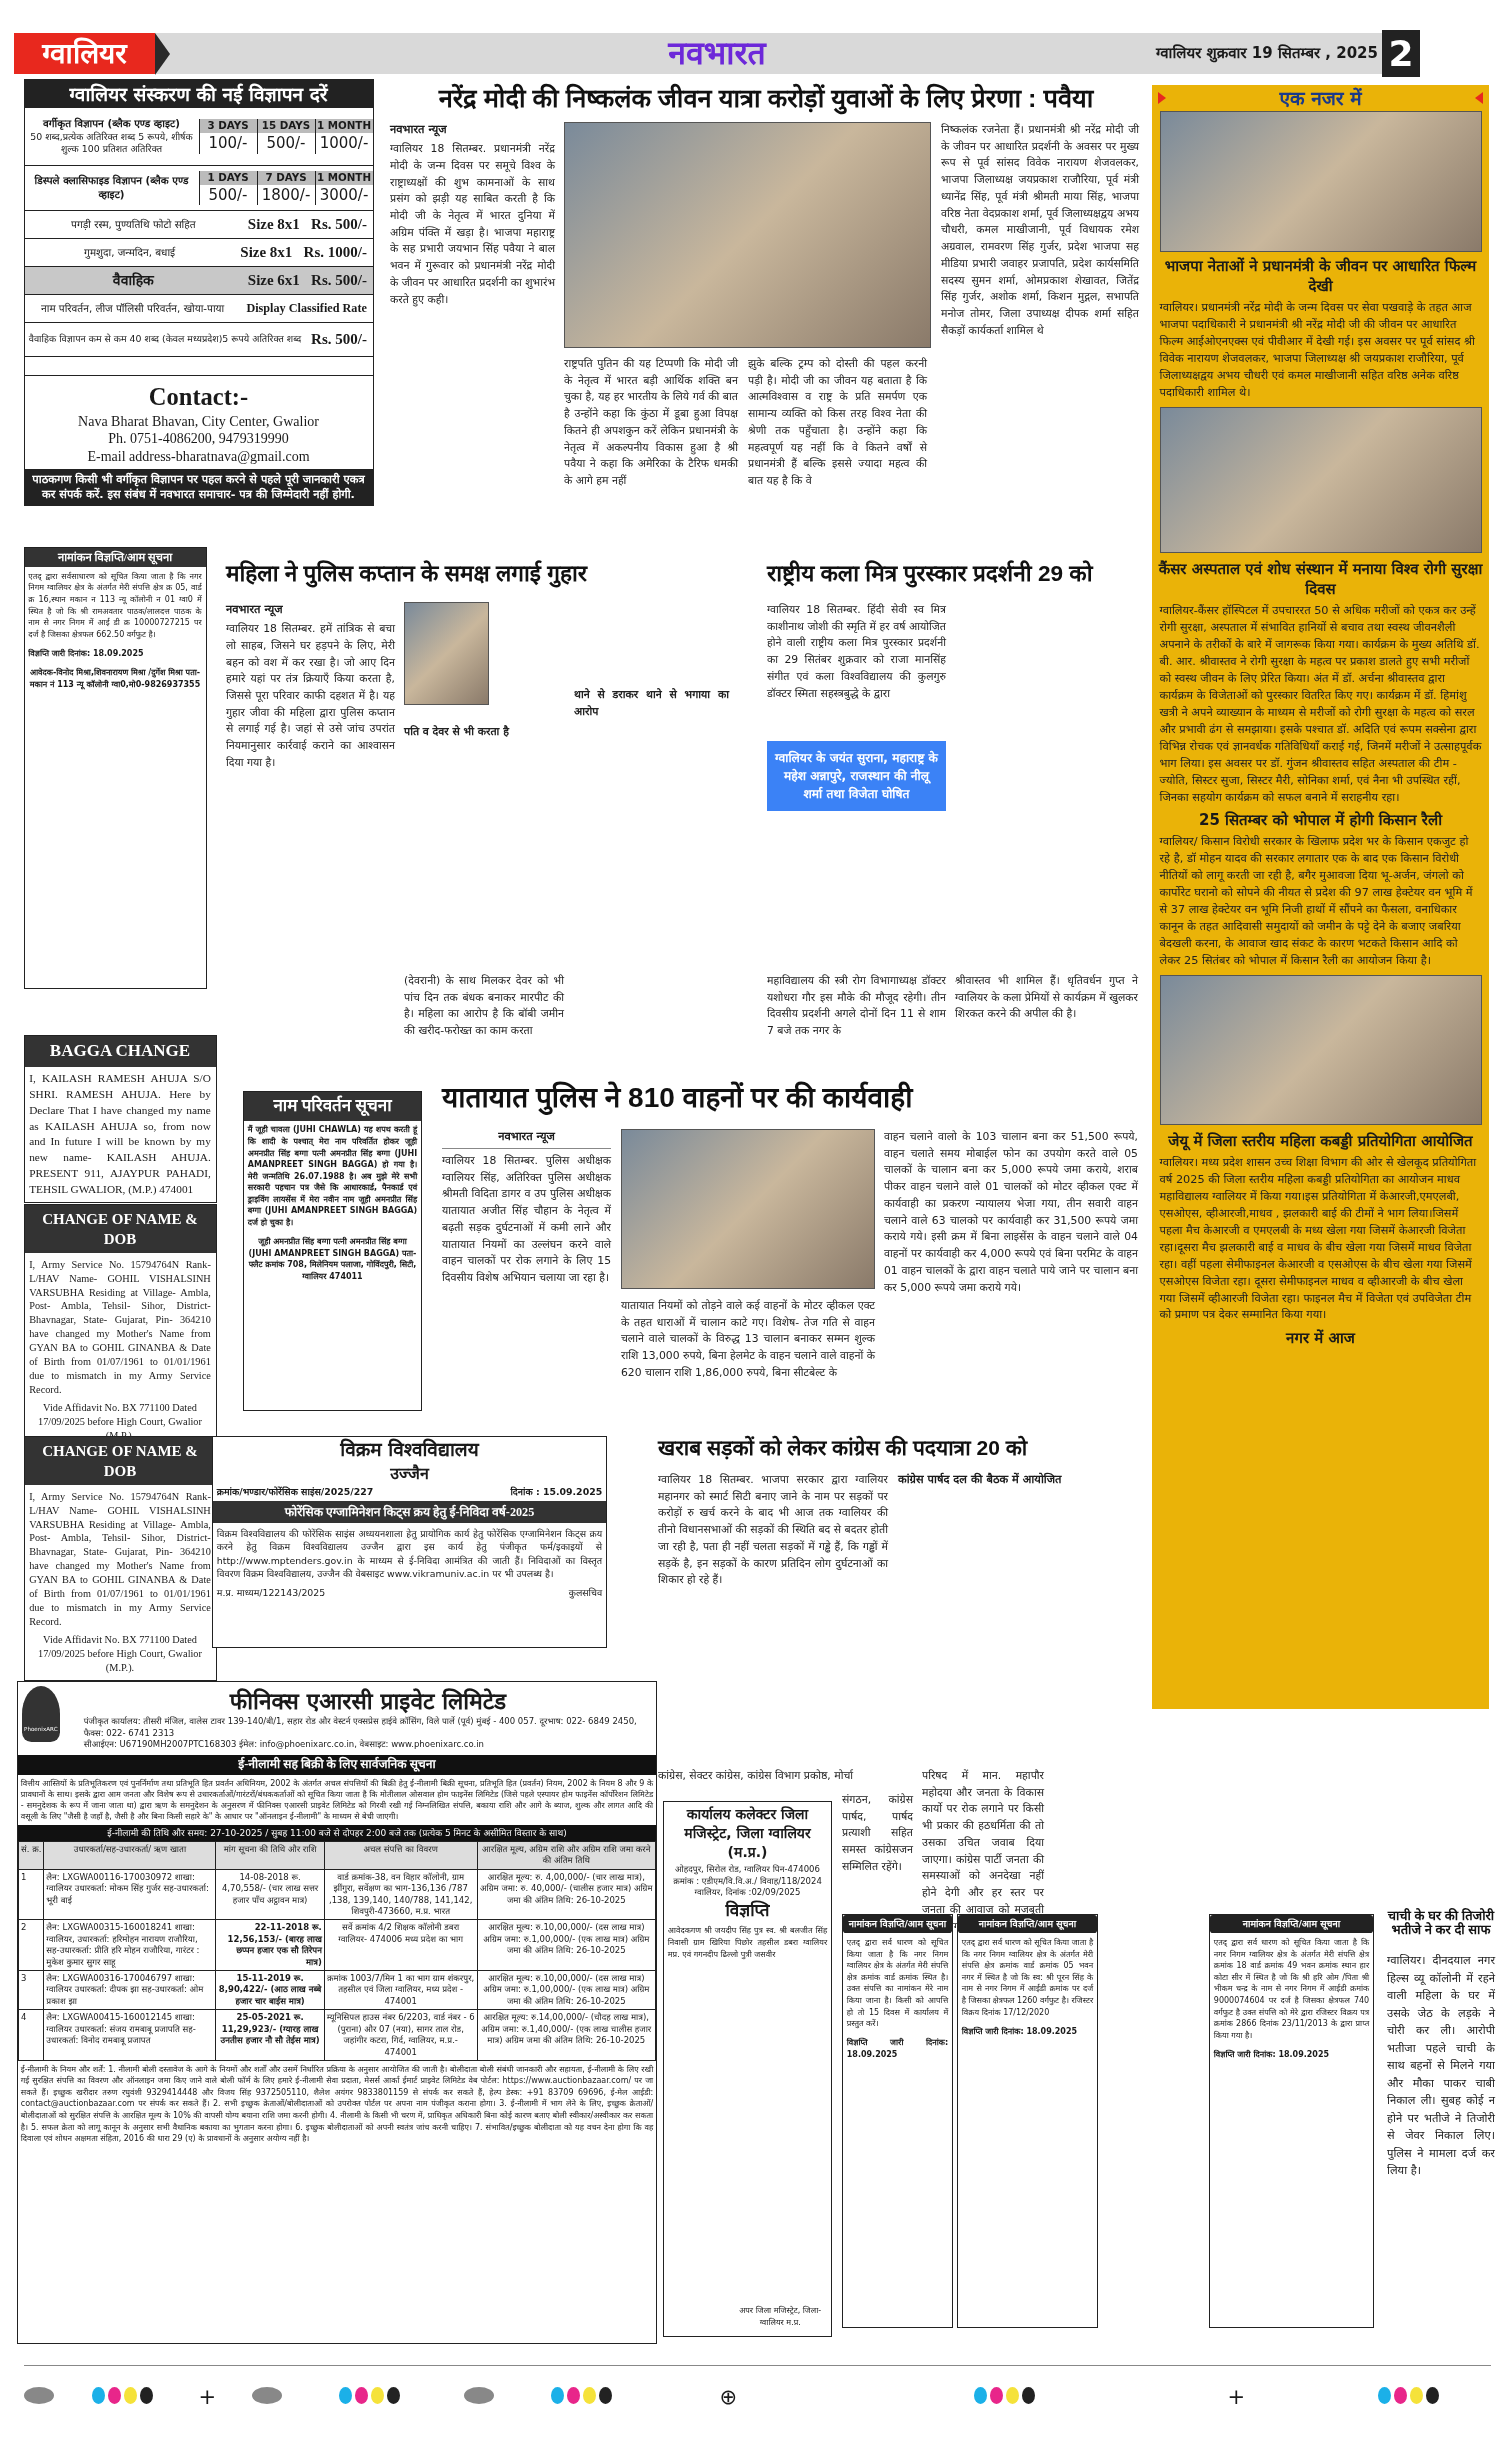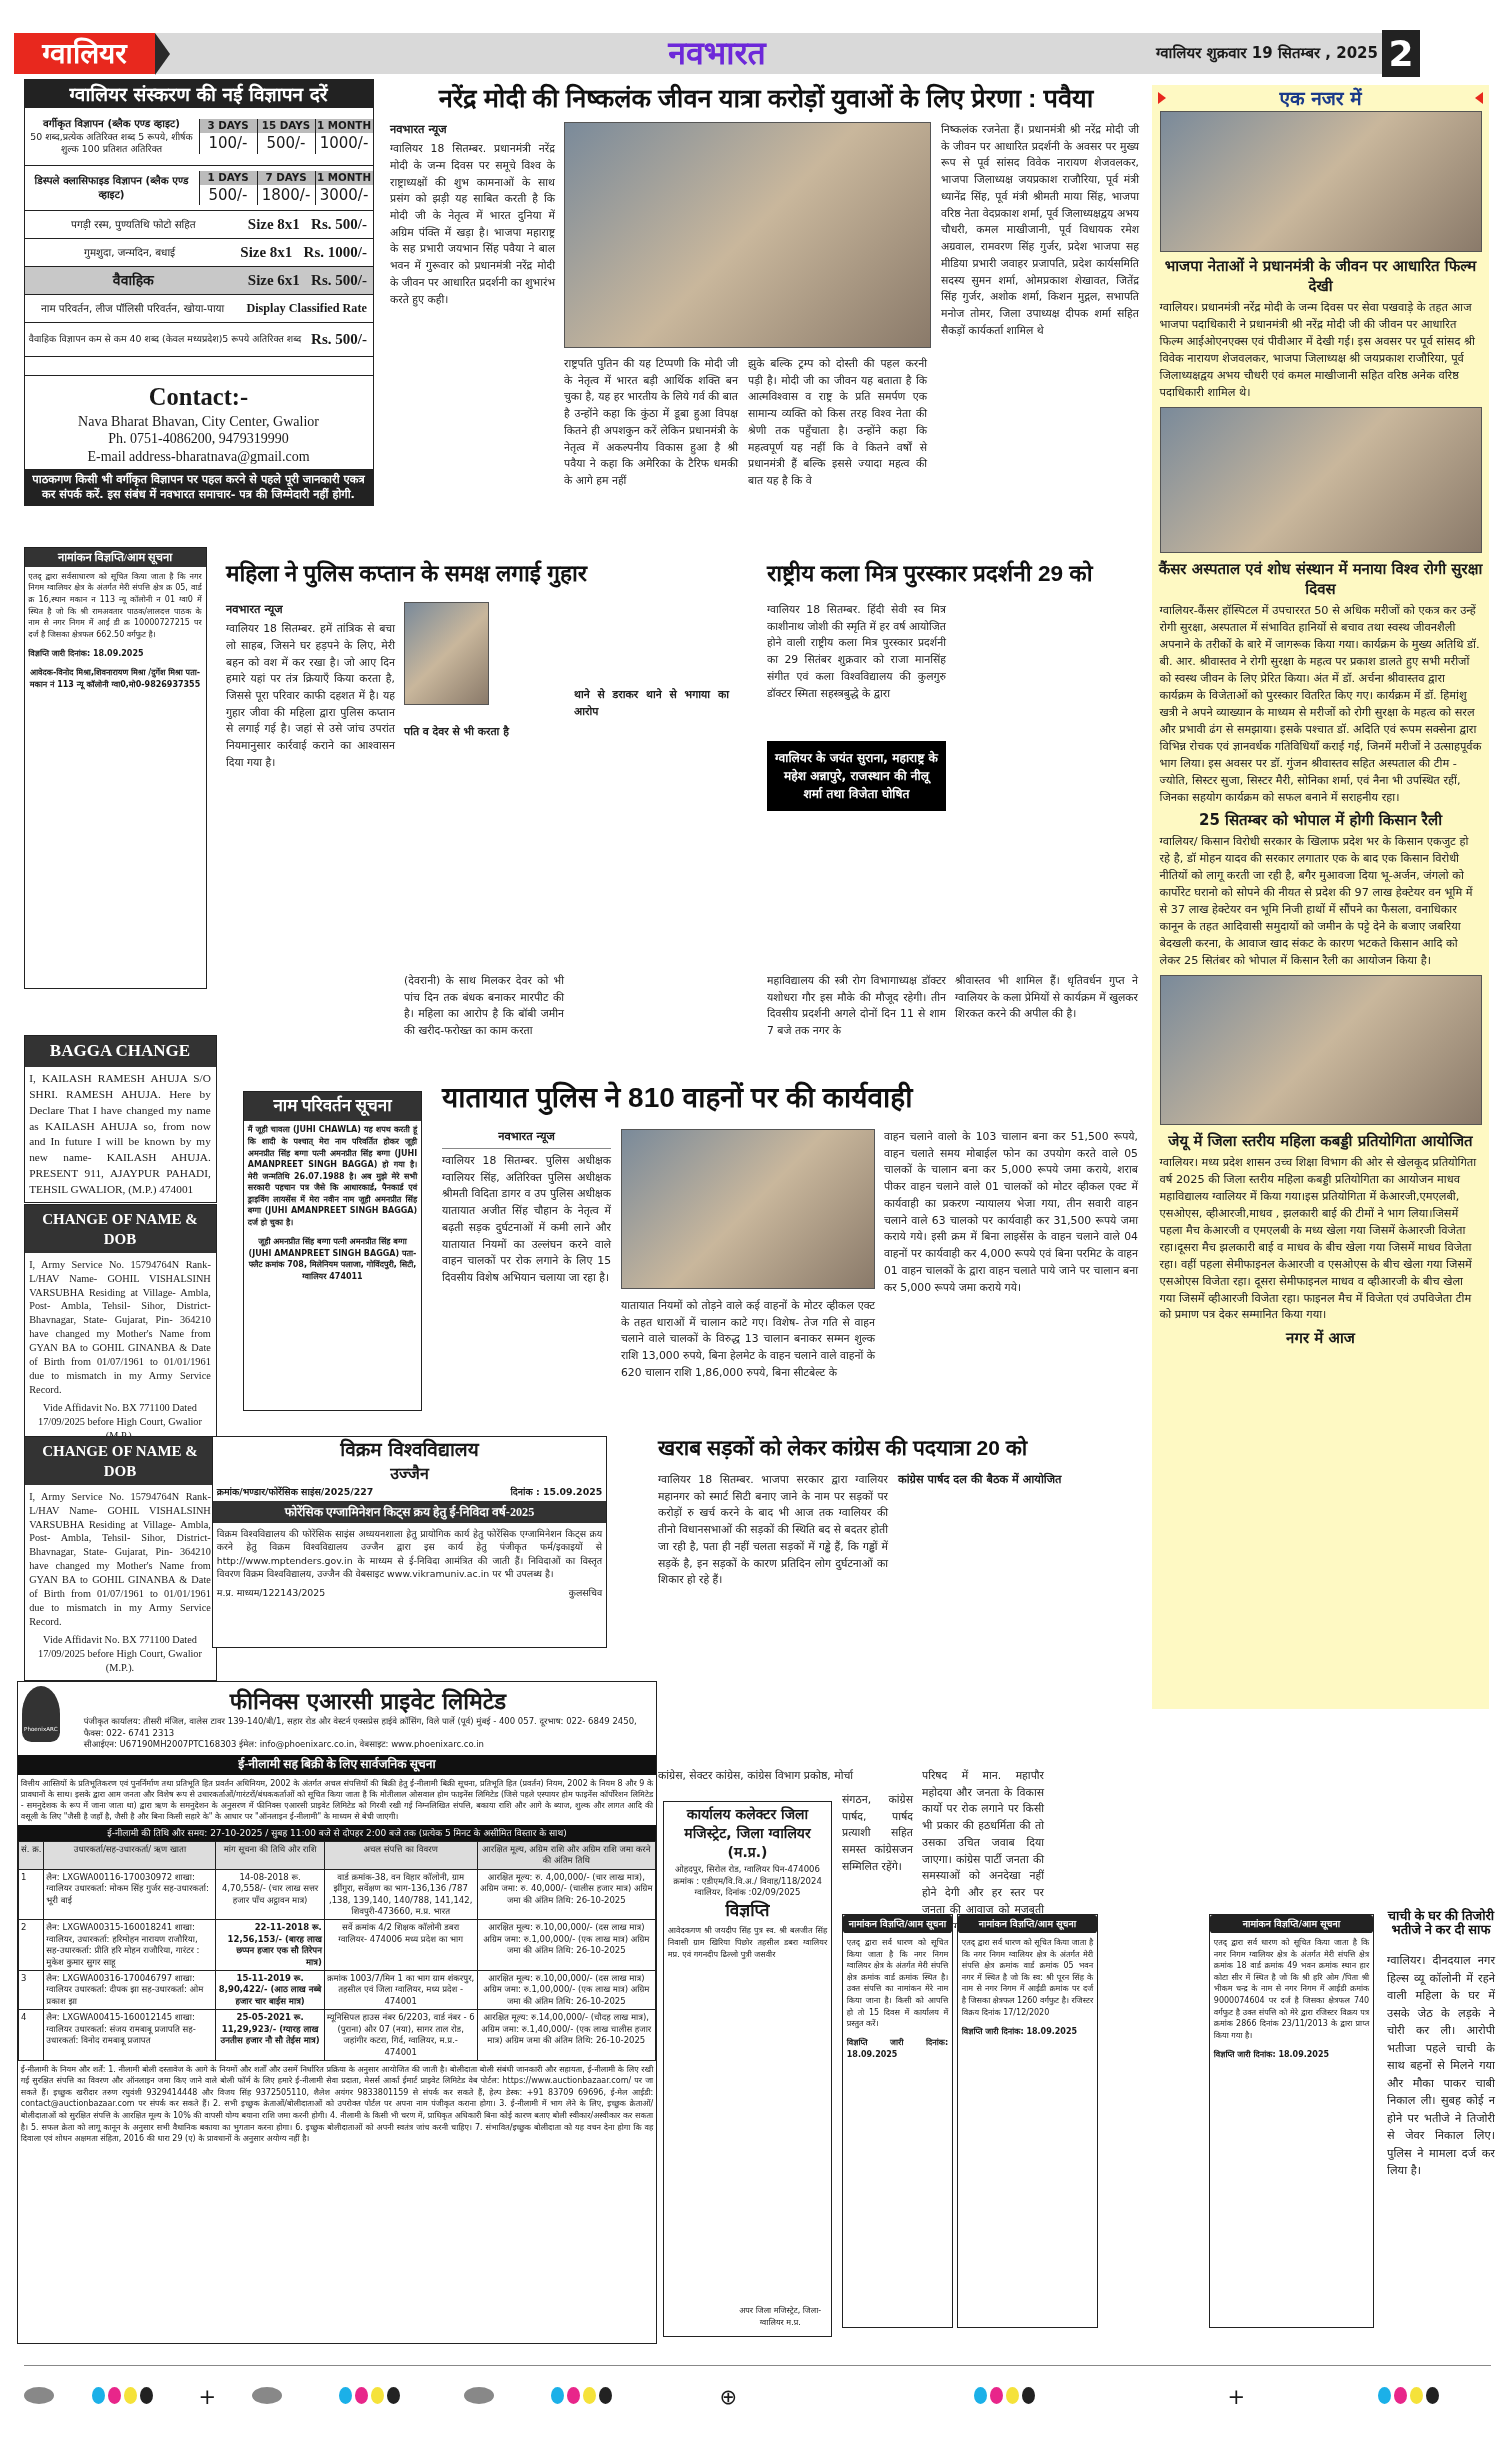--- a/index.html
+++ b/index.html
@@ -21,21 +21,21 @@
 .cell .t{background:#bbb;font-size:10.3px;font-weight:bold}
 .cell .p{font-size:15px}
 .contact{text-align:center;font-family:"Liberation Serif",serif;padding:3.8px}
 .contact h3{font-size:24.5px}
 .contact p{font-size:14px;line-height:1.25}
 .warn{background:#222;color:#fff;font-size:11.3px;font-weight:bold;text-align:center;padding:2.8px}
 .headline{font-weight:bold;color:#111;font-family:"Liberation Sans",sans-serif;line-height:1.1}
 .col-text{font-size:10.8px;line-height:1.55;text-align:justify;color:#222}
 .byline{font-size:11.3px;font-weight:bold;margin-bottom:3.8px}
 .photo{background:linear-gradient(135deg,#7a8a9a,#c9b79c 50%,#8a7a6a);border:0.9px solid #555}
-.sidebar{top:85px;left:1152px;width:337px;height:1624px;background:#fef9c3}
+.sidebar{top:85px;left:1152px;width:337px;height:1624px;background:#eab308}
 .sb-title{text-align:center;color:#1a3a8a;font-size:19px;font-weight:bold;position:relative;height:26px;line-height:26px}
 .tri-r{position:absolute;left:5.6px;top:6.6px;border-top:6.6px solid transparent;border-bottom:6.6px solid transparent;border-left:8.5px solid #e8281e}
 .tri-l{position:absolute;right:5.6px;top:6.6px;border-top:6.6px solid transparent;border-bottom:6.6px solid transparent;border-right:8.5px solid #e8281e}
 .sb-head{font-size:15px;font-weight:bold;text-align:center;margin:3.8px 0}
 .sb-text{font-size:11.3px;line-height:1.5;padding:0 7.5px;color:#222}
 .notice-box{border:1.9px solid #222;background:#fff}
 .notice-head{background:#333;color:#fff;font-weight:bold;text-align:center;font-family:"Liberation Serif",serif}
 .serif{font-family:"Liberation Serif",serif}
 table.auction{border-collapse:collapse;width:100%;font-size:8.5px}
 table.auction td,table.auction th{border:0.9px solid #222;padding:1.9px;vertical-align:top}
@@ -148,21 +148,21 @@
   <div class="byline">नवभारत न्यूज</div>
   <div class="col-text">ग्वालियर 18 सितम्बर. हमें तांत्रिक से बचा लो साहब, जिसने घर हड़पने के लिए, मेरी बहन को वश में कर रखा है। जो आए दिन हमारे यहां पर तंत्र क्रियाएँ किया करता है, जिससे पूरा परिवार काफी दहशत में है। यह गुहार जीवा की महिला द्वारा पुलिस कप्तान से लगाई गई है। जहां से उसे जांच उपरांत नियमानुसार कार्रवाई कराने का आश्वासन दिया गया है।</div>
 </div>
 <div class="abs photo" style="top:602px;left:404px;width:85px;height:103px"></div>
 <div class="abs col-text" style="top:724px;left:404px;width:160px"><b>पति व देवर से भी करता है</b></div>
 <div class="abs col-text" style="top:687px;left:574px;width:155px"><b>थाने से डराकर थाने से भगाया का आरोप</b></div>
 <div class="abs col-text" style="top:973px;left:404px;width:160px">(देवरानी) के साथ मिलकर देवर को भी पांच दिन तक बंधक बनाकर मारपीट की है। महिला का आरोप है कि बॉबी जमीन की खरीद-फरोख्त का काम करता</div>
 
 <div class="abs headline" style="top:562px;left:767px;width:376px;font-size:22.6px">राष्ट्रीय कला मित्र पुरस्कार प्रदर्शनी 29 को</div>
 <div class="abs col-text" style="top:602px;left:767px;width:179px">ग्वालियर 18 सितम्बर. हिंदी सेवी स्व मित्र काशीनाथ जोशी की स्मृति में हर वर्ष आयोजित होने वाली राष्ट्रीय कला मित्र पुरस्कार प्रदर्शनी का 29 सितंबर शुक्रवार को राजा मानसिंह संगीत एवं कला विश्वविद्यालय की कुलगुरु डॉक्टर स्मिता सहस्त्रबुद्धे के द्वारा</div>
-<div class="abs" style="top:741px;left:767px;width:179px;background:#000000;color:#fff;font-size:12.2px;font-weight:bold;padding:7.5px;text-align:center;line-height:1.5">ग्वालियर के जयंत सुराना, महाराष्ट्र के महेश अन्नापुरे, राजस्थान की नीलू शर्मा तथा विजेता घोषित</div>
+<div class="abs" style="top:741px;left:767px;width:179px;background:#3b82f6;color:#fff;font-size:12.2px;font-weight:bold;padding:7.5px;text-align:center;line-height:1.5">ग्वालियर के जयंत सुराना, महाराष्ट्र के महेश अन्नापुरे, राजस्थान की नीलू शर्मा तथा विजेता घोषित</div>
 <div class="abs col-text" style="top:973px;left:767px;width:179px">महाविद्यालय की स्त्री रोग विभागाध्यक्ष डॉक्टर यशोधरा गौर इस मौके की मौजूद रहेगी। तीन दिवसीय प्रदर्शनी अगले दोनों दिन 11 से शाम 7 बजे तक नगर के</div>
 <div class="abs col-text" style="top:973px;left:955px;width:183px">श्रीवास्तव भी शामिल हैं। धृतिवर्धन गुप्त ने ग्वालियर के कला प्रेमियों से कार्यक्रम में खुलकर शिरकत करने की अपील की है।</div>
 
 <div class="abs notice-box serif" style="top:1035px;left:23.5px;width:193px">
   <div class="notice-head" style="font-size:17px;padding:3.8px">BAGGA CHANGE</div>
   <div style="font-size:11.3px;padding:4.7px;line-height:1.4;text-align:justify">I, KAILASH RAMESH AHUJA S/O SHRI. RAMESH AHUJA. Here by Declare That I have changed my name as KAILASH AHUJA so, from now and In future I will be known by my new name- KAILASH AHUJA. PRESENT 911, AJAYPUR PAHADI, TEHSIL GWALIOR, (M.P.) 474001</div>
 </div>
 <div class="abs notice-box serif" style="top:1204px;left:23.5px;width:193px">
   <div class="notice-head" style="font-size:15px;padding:3.8px">CHANGE OF NAME &amp; DOB</div>
   <div style="font-size:10.3px;padding:4.7px;line-height:1.35;text-align:justify">I, Army Service No. 15794764N Rank- L/HAV Name- GOHIL VISHALSINH VARSUBHA Residing at Village- Ambla, Post- Ambla, Tehsil- Sihor, District- Bhavnagar, State- Gujarat, Pin- 364210 have changed my Mother's Name from GYAN BA to GOHIL GINANBA &amp; Date of Birth from 01/07/1961 to 01/01/1961 due to mismatch in my Army Service Record.</div>

